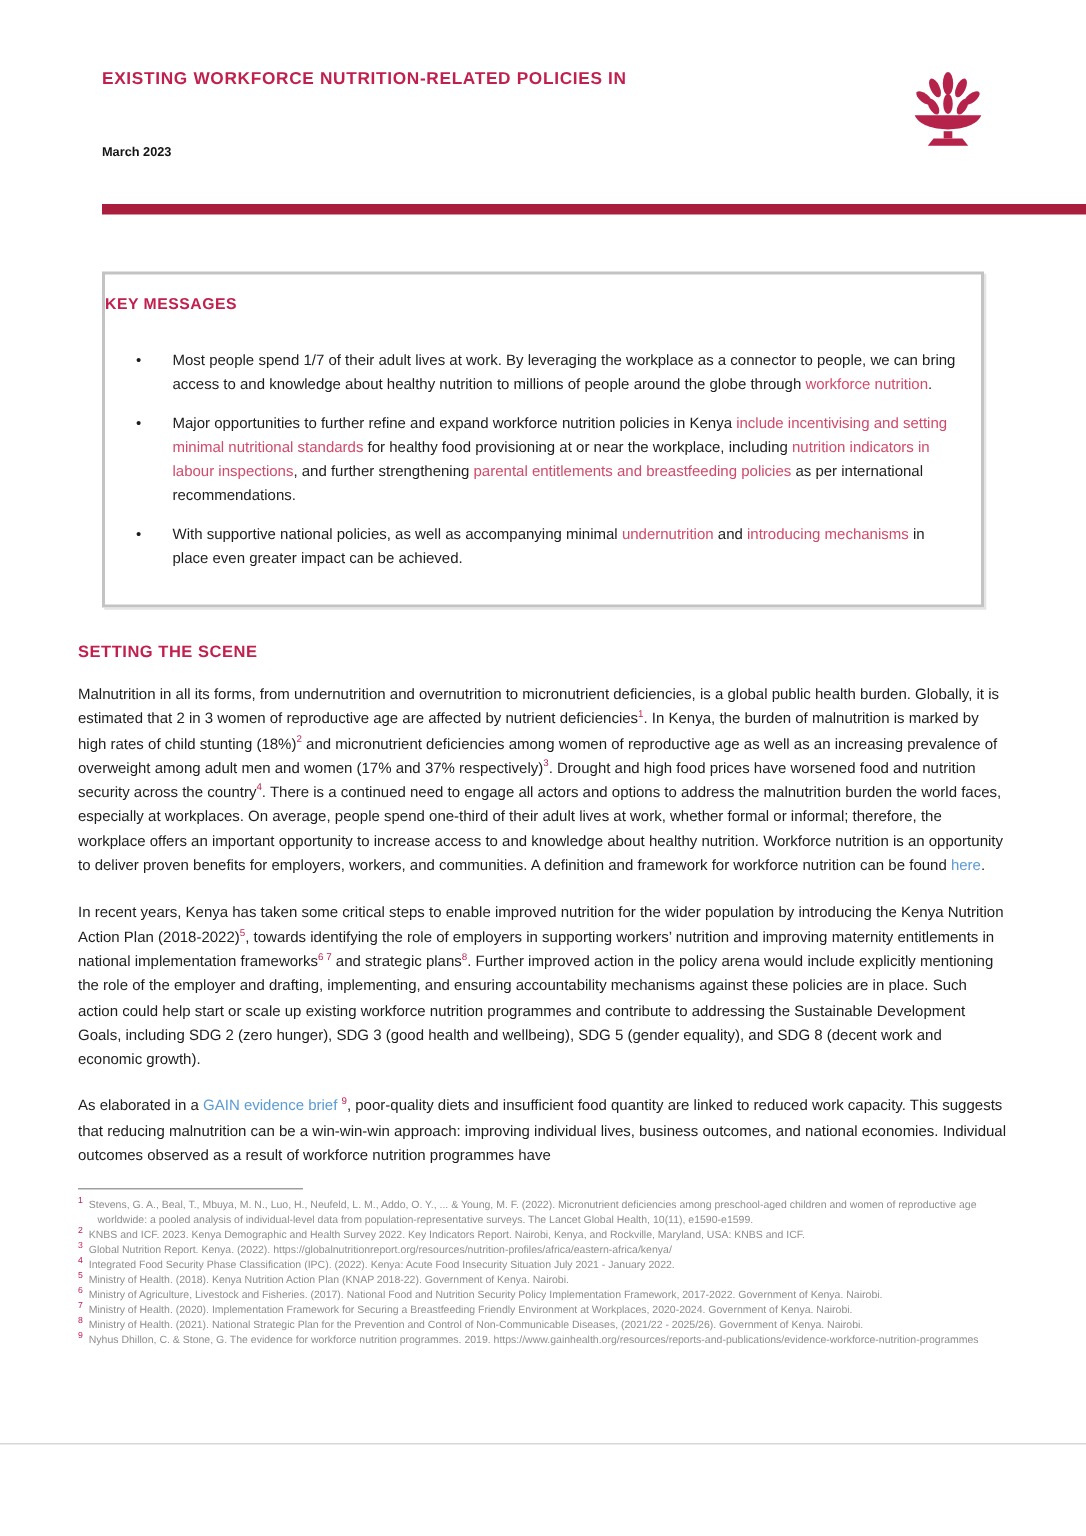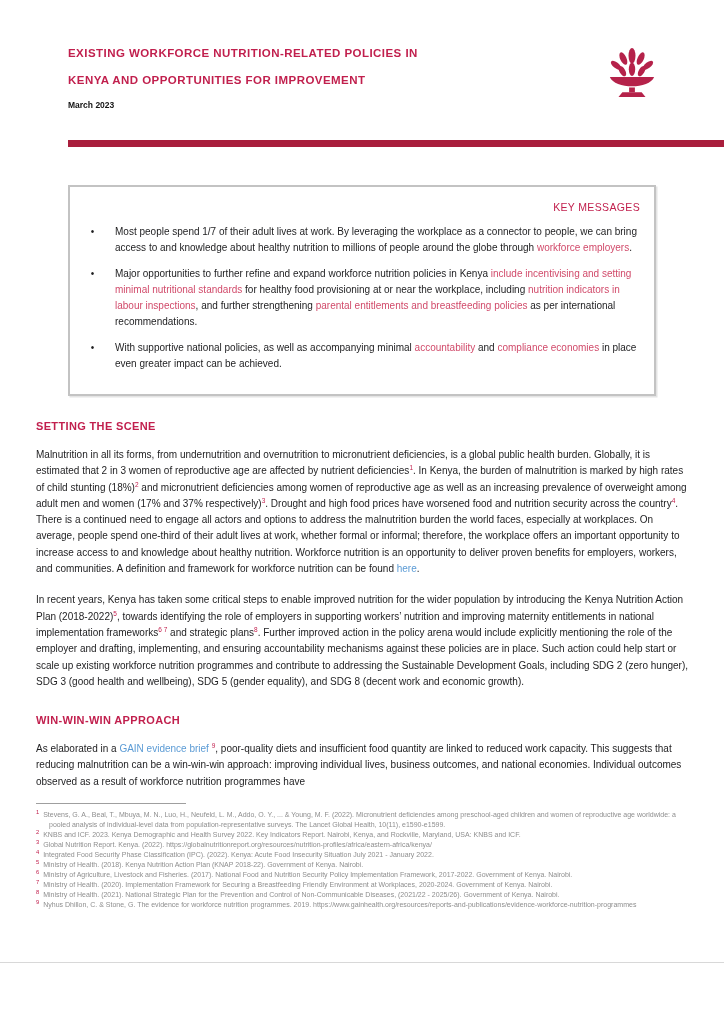--- a/index.html
+++ b/index.html
@@ -14,46 +14,46 @@
   }
   .page{
     position:relative; width:724px; height:1024px; background:#fff;
     font-family:"Liberation Sans", sans-serif; color:var(--ink); overflow:hidden;
   }
   .header{ display:flex; justify-content:space-between; padding:40px 58px 0 68px; }
   .title-block{ width:410px; }
   .doc-title div{
     color:var(--red); font-weight:bold; font-size:11.5px; line-height:27px; letter-spacing:.45px;
   }
-  .date{ font-size:8.5px; font-weight:bold; margin-top:6px; color:#141414; }
+  .date{ font-size:8.5px; font-weight:bold; margin-top:29px; color:#141414; }
   .authors{ font-size:8.5px; line-height:13px; margin-top:11px; max-width:400px; color:#262626; }
 
   .logo{ display:flex; align-items:flex-start; margin-top:2px; }
   .logo-icon{ width:52px; height:56px; margin-right:8px; margin-top:4px; }
   .logo-word{
     font-family:"DejaVu Serif", serif; font-size:40px; line-height:38px;
     color:var(--red); letter-spacing:-1px;
   }
   .logo-tag{ font-size:6.8px; line-height:9px; color:var(--red); margin-top:1px; padding-left:26px; }
 
   .redbar{ height:7px; background:var(--bar-red); margin:30px 0 0 68px; }
 
   .km-box{
     border:2px solid #c3c3c3; box-shadow:1.5px 1.5px 0 #e4e4e4;
     margin:38px 68px 0 68px; padding:14px 14px 12px 0;
   }
   .km-title{
-    text-align:right; color:var(--red); font-weight:normal; font-size:10.5px;
-    letter-spacing:.35px; margin-bottom:11px;
+    text-align:left; color:var(--red); font-weight:bold; font-size:10.5px;
+    letter-spacing:.35px; margin-bottom:24px;
   }
   .km-item{ display:flex; font-size:10px; line-height:16px; margin-bottom:10px; }
   .km-bullet{ width:45px; flex:none; text-align:center; font-size:10px; }
   .km-text{ flex:1; }
 
-  .content{ padding:0 36px; }
+  .content{ padding:0 52px; }
   .section-heading{
     color:var(--red); font-size:11px; font-weight:bold; letter-spacing:.35px;
     margin:24px 0 0 0;
   }
   .body-par{ font-size:10px; line-height:16.3px; margin-top:15px; }
 
   .hl-red{ color:var(--hl-red); }
   .link{ color:var(--link-blue); cursor:pointer; }
   sup.ref{ color:var(--red); font-size:6.5px; line-height:0; }
 
@@ -69,21 +69,20 @@
 </style>
 </head>
 <body>
 
 <div class="page">
 
   <div class="header">
     <div class="title-block">
       <div class="doc-title">
         <div>EXISTING WORKFORCE NUTRITION-RELATED POLICIES IN</div>
-        <div>KENYA AND OPPORTUNITIES FOR IMPROVEMENT</div>
       </div>
       <div class="date">March 2023</div>
     </div>
 
     <div class="logo">
       <svg class="logo-icon" viewBox="0 0 54 58" xmlns="http://www.w3.org/2000/svg">
         <g fill="#B5224A">
           <ellipse cx="27" cy="10" rx="3.6" ry="8"></ellipse>
           <ellipse cx="18" cy="13" rx="3.2" ry="7" transform="rotate(-25 18 13)"></ellipse>
           <ellipse cx="36" cy="13" rx="3.2" ry="7" transform="rotate(25 36 13)"></ellipse>
@@ -100,43 +99,42 @@
     </div>
   </div>
 
   <div class="redbar"></div>
 
   <section class="km-box">
     <div class="km-title">KEY MESSAGES</div>
     <div>
         <div class="km-item">
           <span class="km-bullet">•</span>
-          <span class="km-text"><span>Most people spend 1/7 of their adult lives at work. By leveraging the workplace as a connector to people, we can bring access to and knowledge about healthy nutrition to millions of people around the globe through </span><span class="hl-red">workforce employers</span><span>.</span></span>
+          <span class="km-text"><span>Most people spend 1/7 of their adult lives at work. By leveraging the workplace as a connector to people, we can bring access to and knowledge about healthy nutrition to millions of people around the globe through </span><span class="hl-red">workforce nutrition</span><span>.</span></span>
         </div>
         <div class="km-item">
           <span class="km-bullet">•</span>
           <span class="km-text"><span>Major opportunities to further refine and expand workforce nutrition policies in Kenya </span><span class="hl-red">include incentivising and setting minimal nutritional standards</span><span> for healthy food provisioning at or near the workplace, including </span><span class="hl-red">nutrition indicators in labour inspections</span><span>, and further strengthening </span><span class="hl-red">parental entitlements and breastfeeding policies</span><span> as per international recommendations.</span></span>
         </div>
         <div class="km-item">
           <span class="km-bullet">•</span>
-          <span class="km-text"><span>With supportive national policies, as well as accompanying minimal </span><span class="hl-red">accountability</span><span> and </span><span class="hl-red">compliance economies</span><span> in place even greater impact can be achieved.</span></span>
+          <span class="km-text"><span>With supportive national policies, as well as accompanying minimal </span><span class="hl-red">undernutrition</span><span> and </span><span class="hl-red">introducing mechanisms</span><span> in place even greater impact can be achieved.</span></span>
         </div>
       </div>
   </section>
 
   <div class="content">
 
     <section>
       <h2 class="section-heading">SETTING THE SCENE</h2>
       <p class="body-par"><span>Malnutrition in all its forms, from undernutrition and overnutrition to micronutrient deficiencies, is a global public health burden. Globally, it is estimated that 2 in 3 women of reproductive age are affected by nutrient deficiencies</span><sup class="ref">1</sup><span>. In Kenya, the burden of malnutrition is marked by high rates of child stunting (18%)</span><sup class="ref">2</sup><span> and micronutrient deficiencies among women of reproductive age as well as an increasing prevalence of overweight among adult men and women (17% and 37% respectively)</span><sup class="ref">3</sup><span>. Drought and high food prices have worsened food and nutrition security across the country</span><sup class="ref">4</sup><span>. There is a continued need to engage all actors and options to address the malnutrition burden the world faces, especially at workplaces. On average, people spend one-third of their adult lives at work, whether formal or informal; therefore, the workplace offers an important opportunity to increase access to and knowledge about healthy nutrition. Workforce nutrition is an opportunity to deliver proven benefits for employers, workers, and communities. A definition and framework for workforce nutrition can be found </span><span class="link">here</span><span>.</span></p>
       <p class="body-par"><span>In recent years, Kenya has taken some critical steps to enable improved nutrition for the wider population by introducing the Kenya Nutrition Action Plan (2018-2022)</span><sup class="ref">5</sup><span>, towards identifying the role of employers in supporting workers’ nutrition and improving maternity entitlements in national implementation frameworks</span><sup class="ref">6 7</sup><span> and strategic plans</span><sup class="ref">8</sup><span>. Further improved action in the policy arena would include explicitly mentioning the role of the employer and drafting, implementing, and ensuring accountability mechanisms against these policies are in place. Such action could help start or scale up existing workforce nutrition programmes and contribute to addressing the Sustainable Development Goals, including SDG 2 (zero hunger), SDG 3 (good health and wellbeing), SDG 5 (gender equality), and SDG 8 (decent work and economic growth).</span></p>
     </section>
 
     <section>
-      <h2 class="section-heading">WIN-WIN-WIN APPROACH</h2>
       <p class="body-par"><span>As elaborated in a </span><span class="link">GAIN evidence brief</span><span> </span><sup class="ref">9</sup><span>, poor-quality diets and insufficient food quantity are linked to reduced work capacity. This suggests that reducing malnutrition can be a win-win-win approach: improving individual lives, business outcomes, and national economies. Individual outcomes observed as a result of workforce nutrition programmes have</span></p>
     </section>
 
     <footer class="footnotes">
       <div class="fn-rule"></div>
       <div>
           <div class="fn"><sup>1</sup><span> Stevens, G. A., Beal, T., Mbuya, M. N., Luo, H., Neufeld, L. M., Addo, O. Y., ... &amp; Young, M. F. (2022). Micronutrient deficiencies among preschool-aged children and women of reproductive age worldwide: a pooled analysis of individual-level data from population-representative surveys. The Lancet Global Health, 10(11), e1590-e1599.</span></div>
           <div class="fn"><sup>2</sup><span> KNBS and ICF. 2023. Kenya Demographic and Health Survey 2022. Key Indicators Report. Nairobi, Kenya, and Rockville, Maryland, USA: KNBS and ICF.</span></div>
           <div class="fn"><sup>3</sup><span> Global Nutrition Report. Kenya. (2022). https://globalnutritionreport.org/resources/nutrition-profiles/africa/eastern-africa/kenya/</span></div>
           <div class="fn"><sup>4</sup><span> Integrated Food Security Phase Classification (IPC). (2022). Kenya: Acute Food Insecurity Situation July 2021 - January 2022.</span></div>

